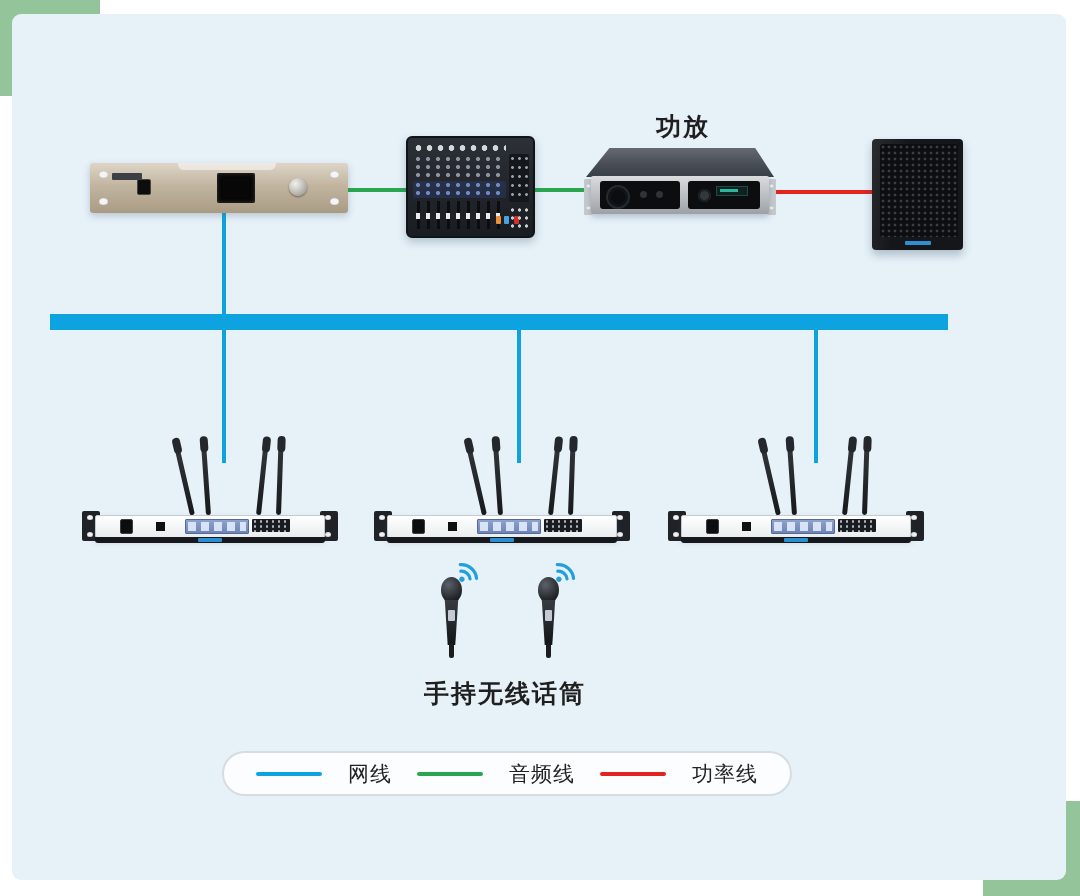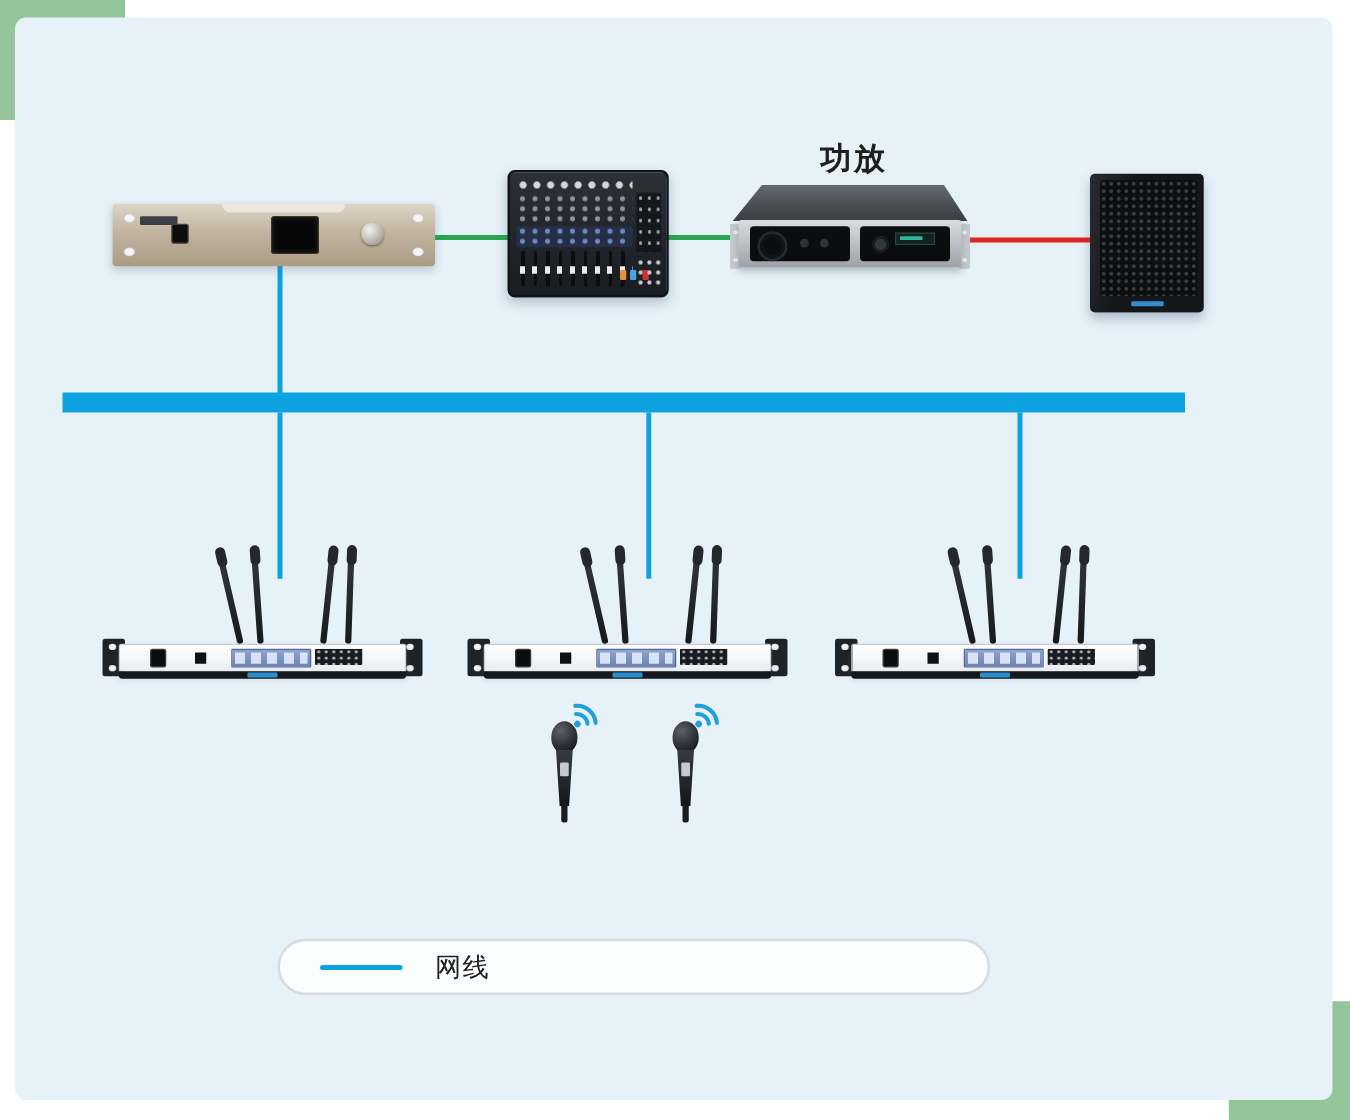--- a/index.html
+++ b/index.html
@@ -308,21 +308,30 @@
       <path d="M3.5 11.5a12 12 0 0 1 17 0" stroke="#21a0dd" stroke-width="2.6" stroke-linecap="round"></path>
       <path d="M7.2 15.2a7 7 0 0 1 9.6 0" stroke="#21a0dd" stroke-width="2.6" stroke-linecap="round"></path>
       <circle cx="12" cy="19.6" r="2.1" fill="#21a0dd"></circle>
     </svg>
     <div class="abs mic-head"></div>
     <div class="abs mic-body"></div>
     <div class="abs mic-screen"></div>
     <div class="abs mic-tail"></div>
   </div>
 
+  <div class="dev-label lbl-mics">手持无线话筒</div>
 
   <div class="abs legend">
     <div class="legend-item">
       <div class="legend-line" style="background-color: rgb(13, 163, 224);"></div>
       <div class="legend-label">网线</div>
     </div>
+    <div class="legend-item">
+      <div class="legend-line" style="background-color: rgb(40, 167, 80);"></div>
+      <div class="legend-label">音频线</div>
+    </div>
+    <div class="legend-item">
+      <div class="legend-line" style="background-color: rgb(225, 36, 32);"></div>
+      <div class="legend-label">功率线</div>
+    </div>
   </div>
 
 </div>
 
 </body></html>

